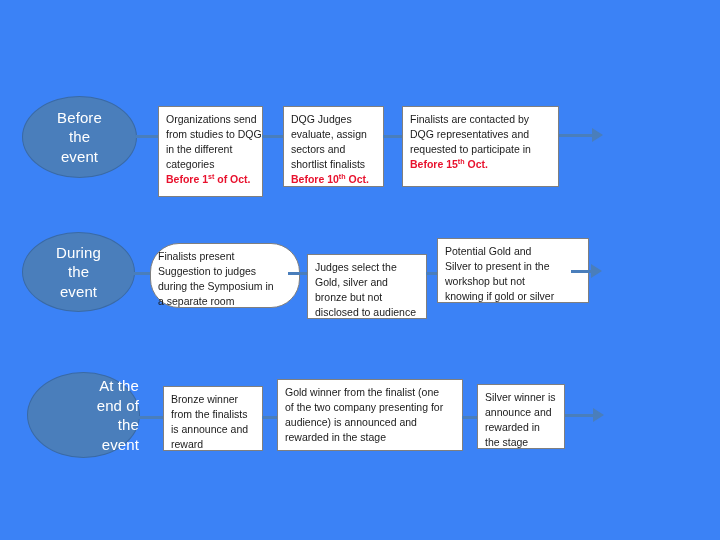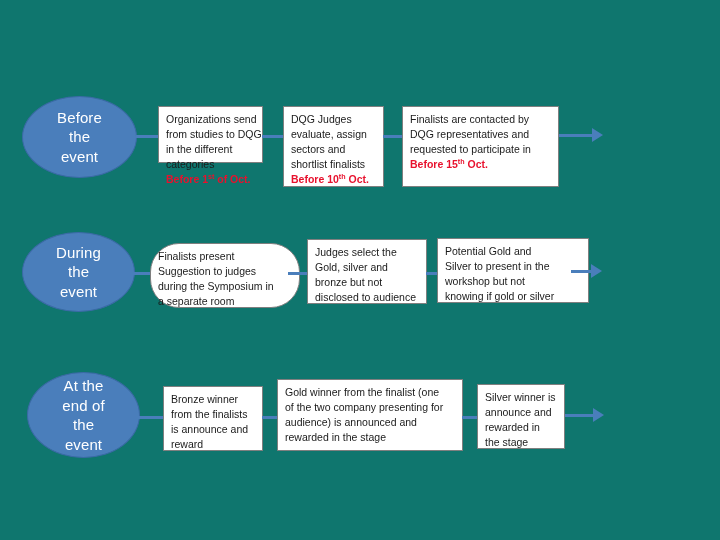--- a/index.html
+++ b/index.html
@@ -10,21 +10,21 @@
   body {
     width: 720px;
     height: 540px;
     font-family: "Liberation Sans", sans-serif;
     overflow: hidden;
   }
   #canvas {
     position: relative;
     width: 720px;
     height: 540px;
-    background: #0f766e;
+    background: #3b82f6;
   }
 
   
   .stage-ellipse {
     position: absolute;
     border-radius: 50%;
     background: #4a7ebb;
     border: 1px solid #3a6aa5;
     box-sizing: border-box;
     display: flex;
@@ -105,21 +105,21 @@
 <div id="canvas">
 
   <div class="stage-ellipse" style="left:22px; top:96px; width:115px; height:82px;">
     <span class="etext">Before
 the
 event</span>
   </div>
 
   <div class="connector" style="left:136px; top:135px; width:24px;"></div>
 
-  <div class="proc-box" style="left:158px; top:106px; width:105px; height:57px;">
+  <div class="proc-box" style="left:158px; top:106px; width:105px; height:91px;">
     <span class="bline">Organizations send</span>
     <span class="bline">from studies to DQG</span>
     <span class="bline">in the different</span>
     <span class="bline">categories</span>
     <span class="deadline"><span>Before 1</span><sup>st</sup><span> of Oct.</span></span>
   </div>
 
   <div class="connector" style="left:262px; top:135px; width:22px;"></div>
 
   <div class="proc-box" style="left:283px; top:106px; width:101px; height:81px;">
@@ -154,42 +154,42 @@
 
   <div class="proc-box" style="left:150px; top:243px; width:150px; height:65px;border-radius:29px;">
     <span class="bline">Finalists present</span>
     <span class="bline">Suggestion to judges</span>
     <span class="bline">during the Symposium in</span>
     <span class="bline">a separate room</span>
   </div>
 
   <div class="connector" style="left:288px; top:272px; width:20px;"></div>
 
-  <div class="proc-box" style="left:307px; top:239px; width:120px; height:65px;">
+  <div class="proc-box" style="left:307px; top:254px; width:120px; height:65px;">
     <span class="bline">Judges select the</span>
     <span class="bline">Gold, silver and</span>
     <span class="bline">bronze but not</span>
     <span class="bline">disclosed to audience</span>
   </div>
 
   <div class="connector" style="left:426px; top:272px; width:12px;"></div>
 
   <div class="proc-box" style="left:437px; top:238px; width:152px; height:65px;">
     <span class="bline">Potential Gold and</span>
     <span class="bline">Silver to present in the</span>
     <span class="bline">workshop but not</span>
     <span class="bline">knowing if gold or silver</span>
   </div>
 
   <div class="arrow-wrap" style="left:571px; top:264px; width:40px;">
     <div class="shaft" style="width:22px;"></div>
     <div class="head" style="left:20px;"></div>
   </div>
 
-  <div class="stage-ellipse" style="left:27px; top:372px; width:113px; height:86px;">
+  <div class="stage-ellipse" style="left:27px; top:372px; width:113px; height:86px;text-align:right;">
     <span class="etext">At the
 end of
 the
 event</span>
   </div>
 
   <div class="connector" style="left:137px; top:416px; width:27px;"></div>
 
   <div class="proc-box" style="left:163px; top:386px; width:100px; height:65px;">
     <span class="bline">Bronze winner</span>

